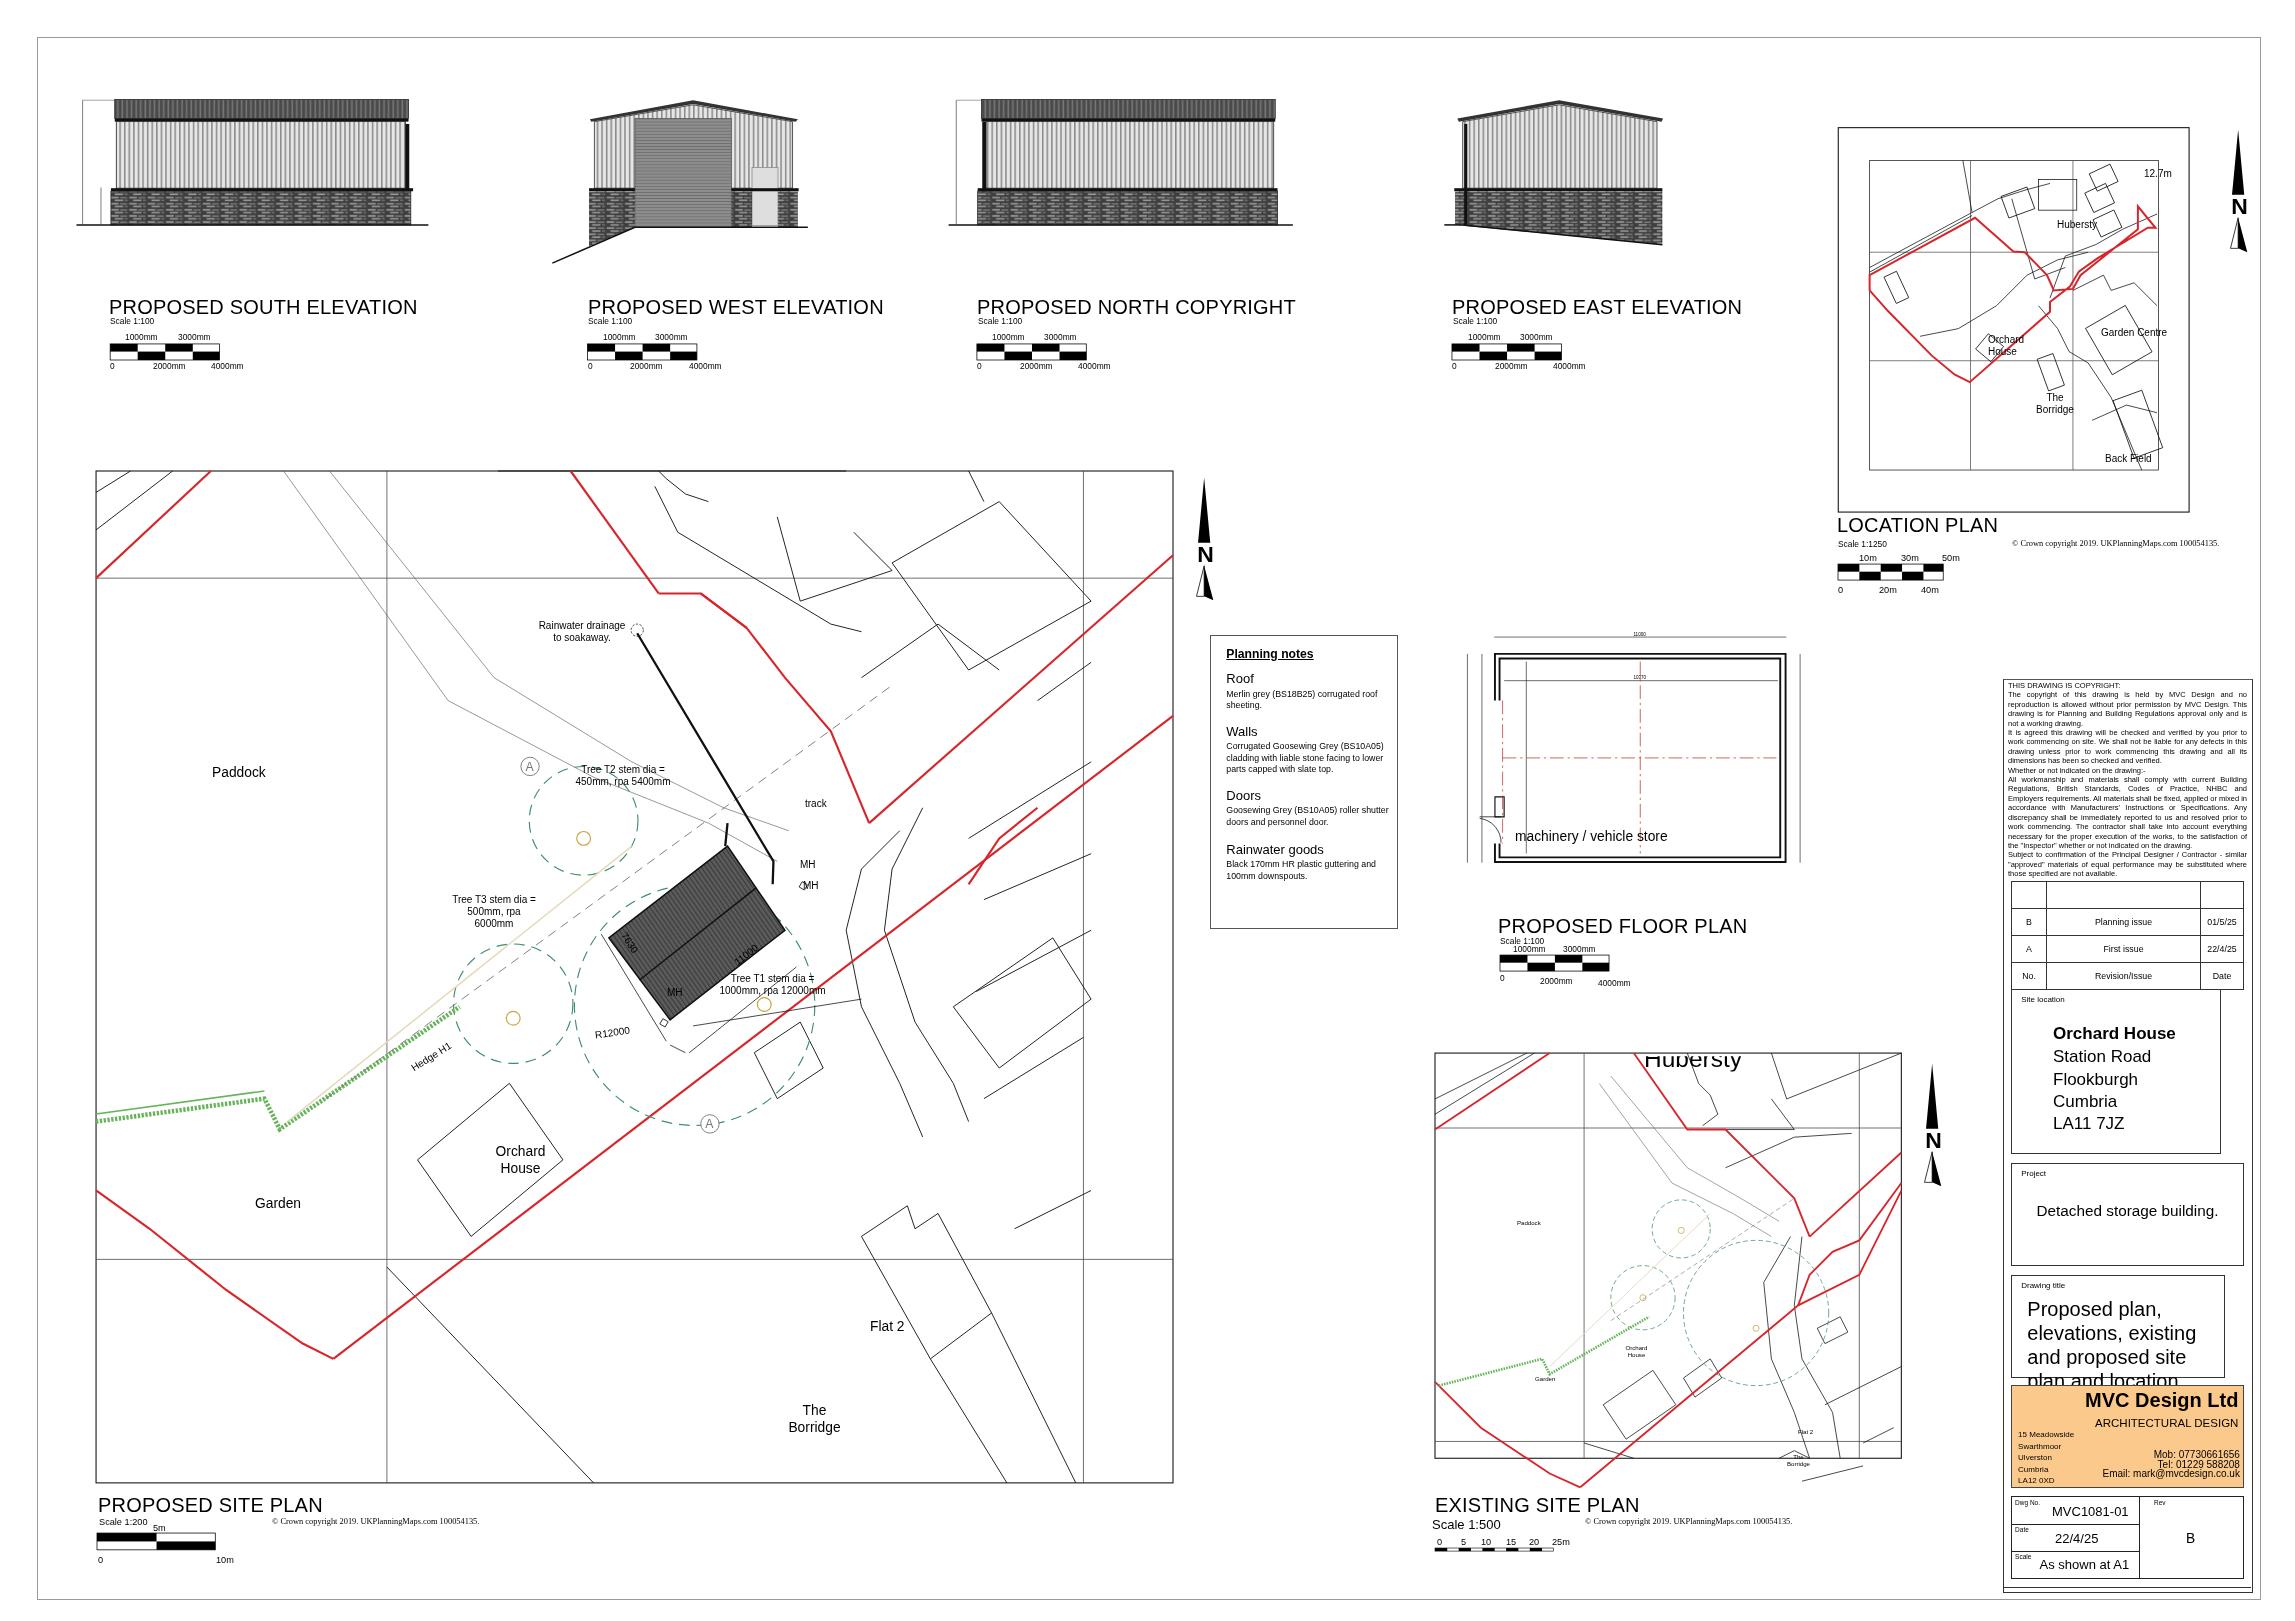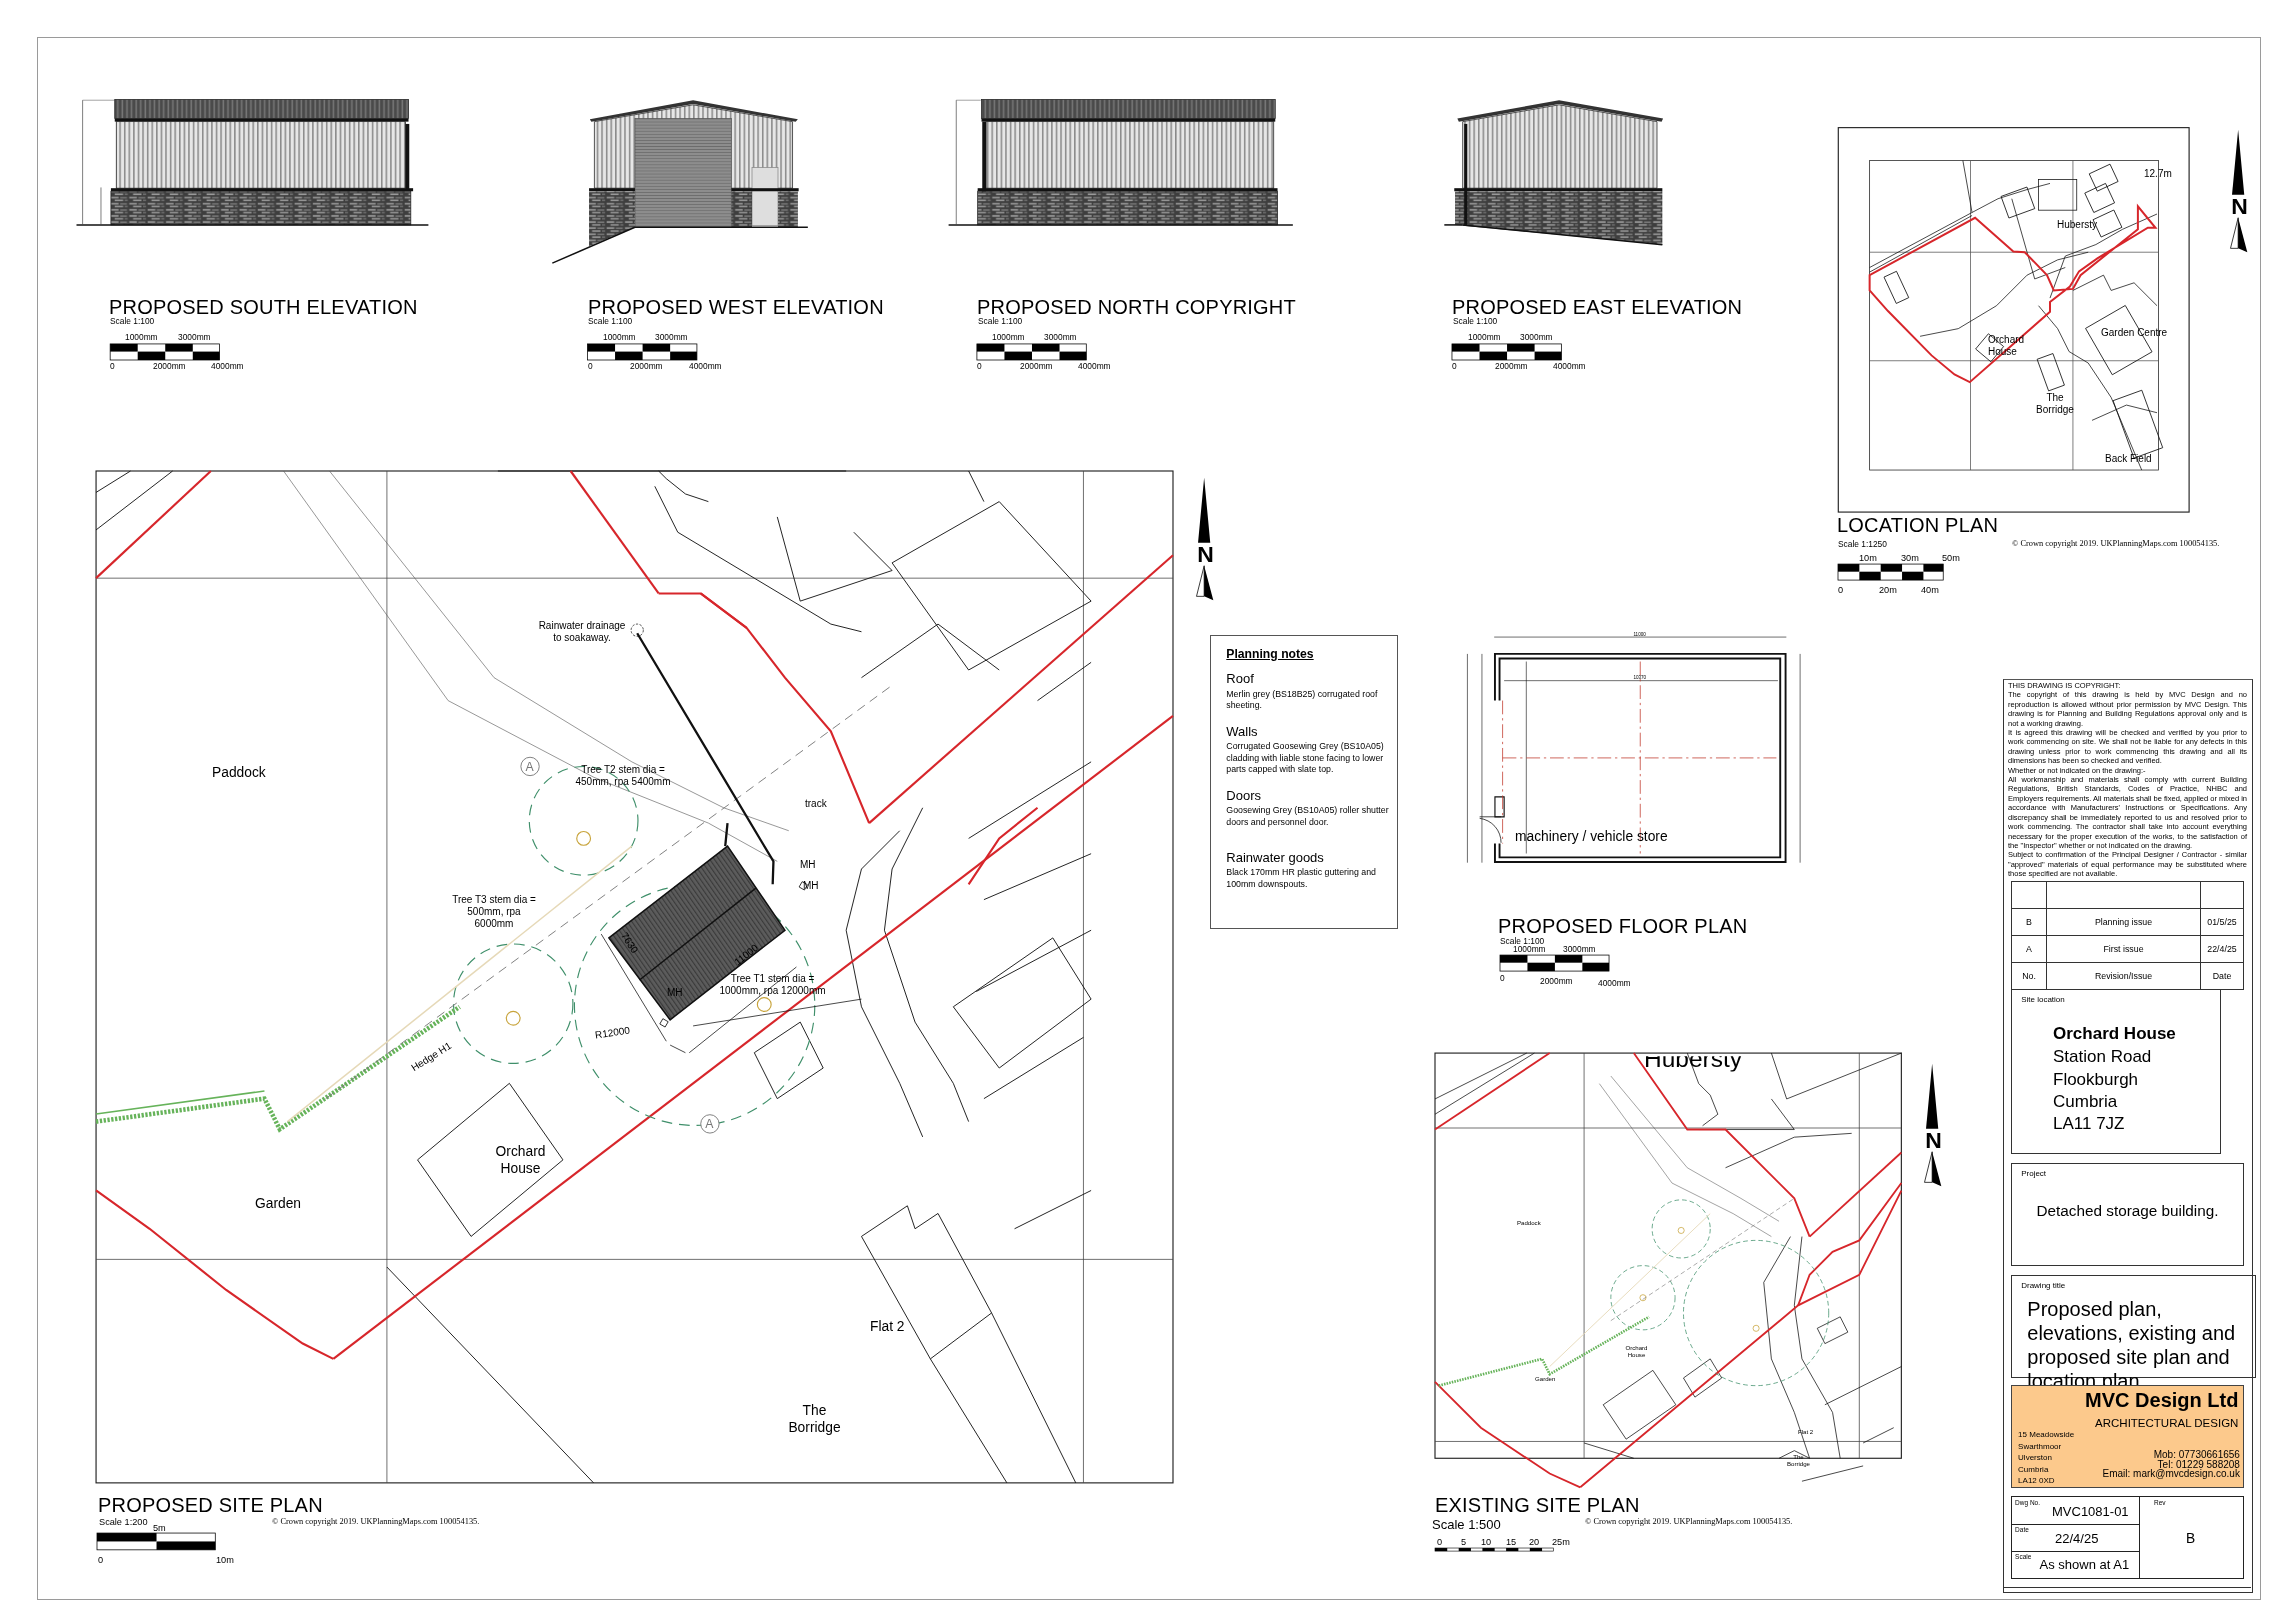--- a/index.html
+++ b/index.html
@@ -349,21 +349,21 @@
 <div class="scale-lbl" style="left:216px;top:1555px;font-size:9.2px">10m</div>
 
 <div class="notes">
   <h3>Planning notes</h3>
   <div class="nh">Roof</div>
   <div class="nb">Merlin grey (BS18B25) corrugated roof sheeting.</div>
   <div class="nh" style="margin-top:12.2px">Walls</div>
   <div class="nb">Corrugated Goosewing Grey (BS10A05) cladding with liable stone facing to lower parts capped with slate top.</div>
   <div class="nh" style="margin-top:12.2px">Doors</div>
   <div class="nb">Goosewing Grey (BS10A05) roller shutter doors and personnel door.</div>
-  <div class="nh" style="margin-top:22px">Rainwater goods</div>
+  <div class="nh" style="margin-top:14px">Rainwater goods</div>
   <div class="nb">Black 170mm HR plastic guttering and 100mm downspouts.</div>
 </div>
 
 <svg width="413" height="245" style="left:1446px;top:627px" viewBox="0 0 540 320">
   <g stroke="#111" fill="none">
     <line x1="63" y1="13" x2="445" y2="13" stroke-width="0.8"></line>
     <line x1="28" y1="35" x2="28" y2="308" stroke-width="0.8"></line>
     <line x1="47" y1="35" x2="47" y2="308" stroke-width="0.8"></line>
     <line x1="463" y1="35" x2="463" y2="308" stroke-width="0.8"></line>
     <line x1="76" y1="70" x2="434" y2="70" stroke-width="0.8"></line>
@@ -513,21 +513,21 @@
   <div class="abs" style="left:41px;top:80px;font-size:17px">Flookburgh</div>
   <div class="abs" style="left:41px;top:102px;font-size:17px">Cumbria</div>
   <div class="abs" style="left:41px;top:124px;font-size:17px">LA11 7JZ</div>
 </div>
 
 <div class="box" style="left:2011px;top:1163px;width:233px;height:103px">
   <div class="box-cap">Project</div>
   <div class="abs" style="left:0;right:0;top:38px;text-align:center;font-size:15.3px">Detached storage building.</div>
 </div>
 
-<div class="box" style="left:2011px;top:1275px;width:245px;height:103px">
+<div class="box" style="left:2011px;top:1275px;width:214px;height:103px">
   <div class="box-cap">Drawing title</div>
   <div class="abs" style="left:15.3px;right:12.2px;top:21.4px;text-align:left;font-size:20px;line-height:24px">Proposed plan, elevations, existing and proposed site plan and location plan.</div>
 </div>
 
 <div class="logo">
   <div class="abs" style="right:4.6px;top:3.1px;font-size:20px;font-weight:bold">MVC Design Ltd</div>
   <div class="abs" style="right:4.6px;top:31px;font-size:11.5px">ARCHITECTURAL DESIGN</div>
   <div class="abs" style="left:6.1px;top:43px;font-size:8px;line-height:11.5px">
     <div>15 Meadowside</div>
     <div>Swarthmoor</div>

